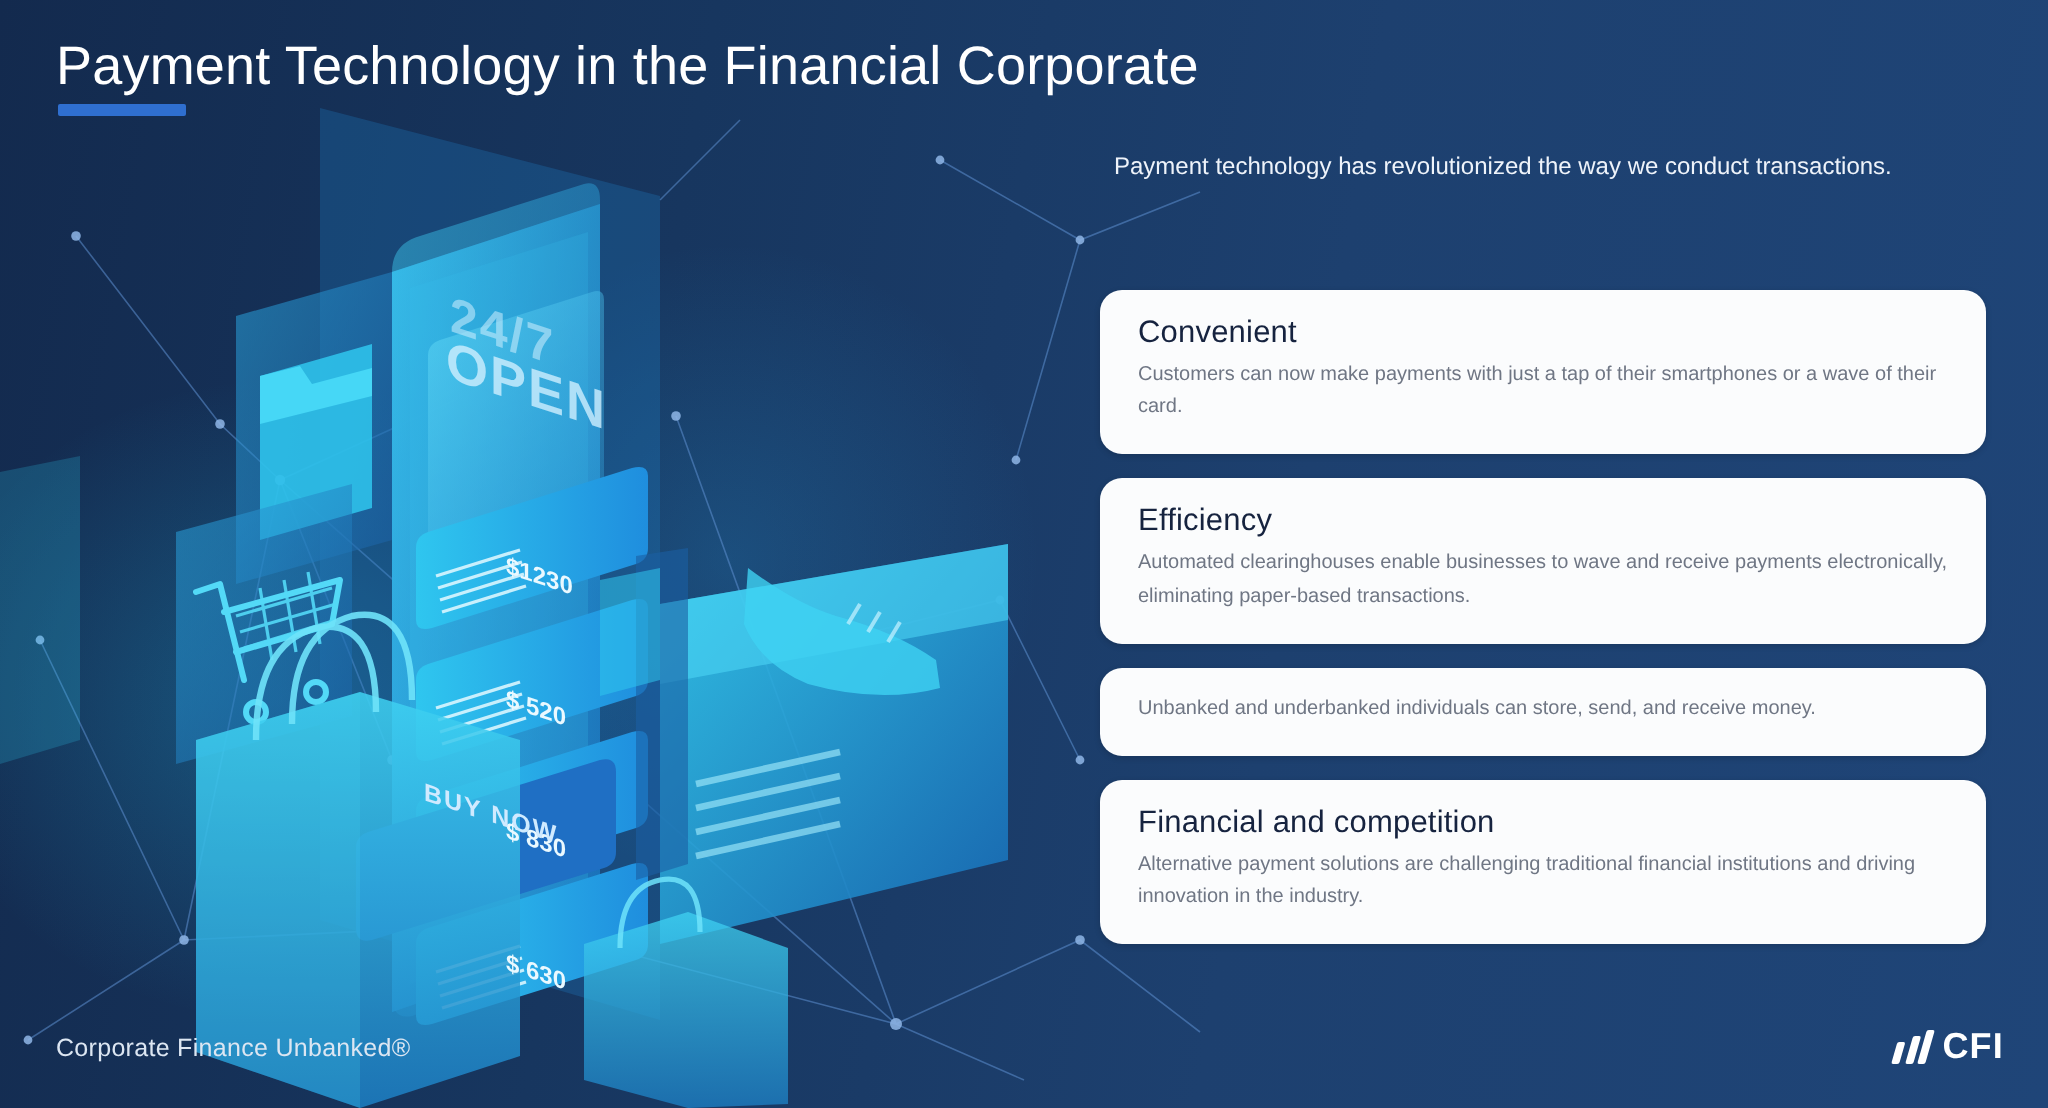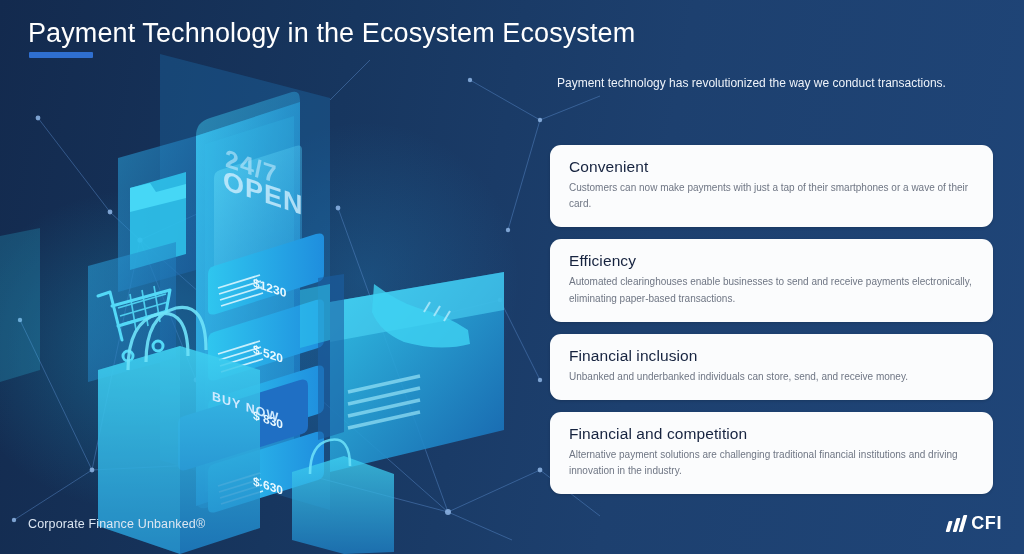--- a/index.html
+++ b/index.html
@@ -367,36 +367,35 @@
     <div class="illo-text" style="left:223px; top:138px; font-size:27px; transform:skewY(18deg); opacity:.8; letter-spacing:1px;">OPEN</div>
 
     <div class="illo-text" style="left:253px; top:241px; font-size:12px; transform:skewY(18deg); color:#eaf9ff;">$1230</div>
     <div class="illo-text" style="left:253px; top:307px; font-size:12px; transform:skewY(18deg); color:#eaf9ff;">$ 520</div>
     <div class="illo-text" style="left:253px; top:373px; font-size:12px; transform:skewY(18deg); color:#eaf9ff;">$ 830</div>
     <div class="illo-text" style="left:253px; top:439px; font-size:12px; transform:skewY(18deg); color:#eaf9ff;">$ 630</div>
 
     <div class="illo-text" style="left:212px; top:360px; font-size:12.5px; transform:skewY(18deg); color:#cfeaff; letter-spacing:1px;">BUY NOW</div>
   </div>
 
-  <div class="title">Payment Technology in the Ecosystem Ecosystem</div>
+  <div class="title">Payment Technology in the Financial Corporate</div>
   <div class="title-rule"></div>
 
   <div class="lede">Payment technology has revolutionized the way we conduct transactions.</div>
 
   <div class="cards">
     <div class="card">
       <h3>Convenient</h3>
       <p>Customers can now make payments with just a tap of their smartphones or a wave of their card.</p>
     </div>
     <div class="card">
       <h3>Efficiency</h3>
-      <p>Automated clearinghouses enable businesses to send and receive payments electronically, eliminating paper-based transactions.</p>
+      <p>Automated clearinghouses enable businesses to wave and receive payments electronically, eliminating paper-based transactions.</p>
     </div>
     <div class="card">
-      <h3>Financial inclusion</h3>
       <p>Unbanked and underbanked individuals can store, send, and receive money.</p>
     </div>
     <div class="card">
       <h3>Financial and competition</h3>
       <p>Alternative payment solutions are challenging traditional financial institutions and driving innovation in the industry.</p>
     </div>
   </div>
 
   <div class="wordmark">Corporate Finance Unbanked®</div>
 

